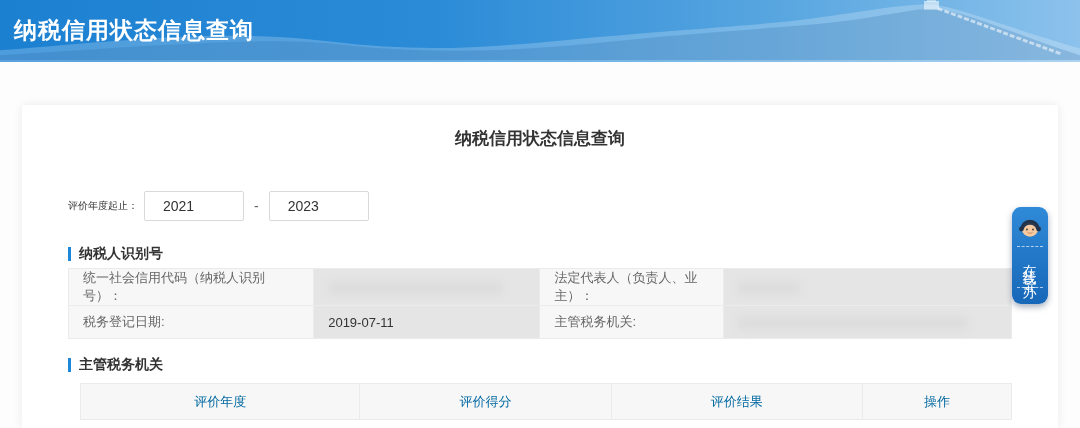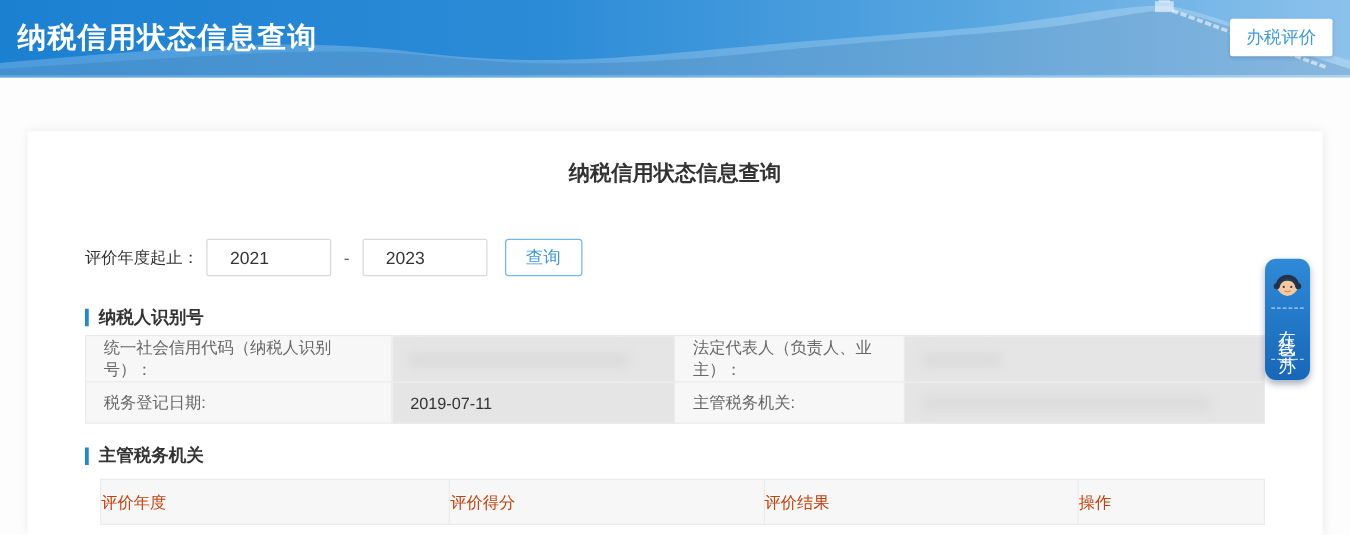--- a/index.html
+++ b/index.html
@@ -17,21 +17,21 @@
     background:#ffffff; border:none; border-radius:2px; color:#3e9adb; font-size:14px;
     cursor:pointer; box-shadow:0 1px 3px rgba(0,40,90,0.18); }
 
   
   .panel { position:absolute; left:22px; top:105px; width:1036px; height:323px;
     background:#ffffff; box-shadow:0 0 9px rgba(0,0,0,0.08); padding:0 46px; }
   .page-title { text-align:center; padding-top:22px; font-size:17px; font-weight:600; color:#333; }
 
   
   .query-row { display:flex; align-items:center; margin-top:41px; }
-  .query-row .lbl { font-size:13px; color:#333; margin-right:6px; }
+  .query-row .lbl { font-size:10px; color:#333; margin-right:6px; }
   .year-input { width:100px; height:30px; border:1px solid #d9d9d9; border-radius:2px;
     padding:0 18px; font-size:14px; color:#333; outline:none;
     font-family:"Liberation Sans","DejaVu Sans",sans-serif; }
   .dash { margin:0 10px; color:#666; font-size:14px; }
   .query-btn { margin-left:14px; width:62px; height:30px; background:#ffffff;
     border:1px solid #74b7ea; border-radius:3px; color:#3f9ad8; font-size:14px; cursor:pointer; }
 
   
   .section-head { display:flex; align-items:center; }
   .section-head.first { margin-top:24px; }
@@ -45,21 +45,21 @@
   table.info td.k { background:#f7f7f7; color:#666; }
   table.info td.v { background:#e5e5e5; color:#333; }
   .blurval { display:inline-block; height:12px; background:#dcdcdc; border-radius:2px;
     filter:blur(4px); vertical-align:middle; }
   .bw-code { width:175px; } .bw-rep { width:62px; } .bw-org { width:230px; }
 
   
   table.results { width:calc(100% - 12px); margin-left:12px; border-collapse:collapse;
     margin-top:9px; table-layout:fixed; }
   table.results th { background:#f7f7f7; border:1px solid #ebebeb; height:36px;
-    font-size:13px; font-weight:normal; color:#c2410c; text-align:left; }
+    font-size:13px; font-weight:normal; color:#0369a1; text-align:center; }
 
   
   .float-guide { position:absolute; left:1012px; top:207px; width:36px;
     background:linear-gradient(180deg,#2f8ad8 0%,#1a6ec2 55%,#15straight62b0 100%);
     background:linear-gradient(180deg,#2f8ad8,#1767b8); border-radius:9px;
     box-shadow:0 3px 6px rgba(0,30,70,0.35); display:flex; flex-direction:column;
     align-items:center; padding:7px 0 10px; cursor:pointer; }
   .float-guide .divider { width:26px; border-top:1px dashed rgba(255,255,255,0.65); margin:6px 0; }
   .guide-text { writing-mode:vertical-lr; text-orientation:upright; color:#ffffff;
     font-size:14px; letter-spacing:7px; line-height:20px; }
@@ -69,33 +69,31 @@
 
 <div class="banner">
   <svg class="scene" viewBox="0 0 1080 62" preserveAspectRatio="none">
     <path d="M0,62 L0,52 C140,40 230,30 330,43 C420,54 480,50 570,41 C650,33 730,28 790,22 C850,15 905,3 933,5 C958,7 1005,28 1080,50 L1080,62 Z" fill="rgba(255,255,255,0.22)"></path>
     <path d="M0,62 L0,57 C170,46 270,37 350,47 C440,57 530,52 620,42 C705,33 765,30 825,24 C880,18 915,8 934,9 C968,12 1020,38 1080,57 L1080,62 Z" fill="rgba(30,100,165,0.22)"></path>
     <rect x="924" y="1" width="15" height="9" fill="rgba(255,255,255,0.55)"></rect>
     <rect x="927" y="-2" width="9" height="4" fill="rgba(255,255,255,0.45)"></rect>
     <path d="M938,9 C958,16 998,32 1062,56" stroke="rgba(255,255,255,0.55)" stroke-width="3" fill="none" stroke-dasharray="5,2"></path>
   </svg>
   <div class="banner-title">纳税信用状态信息查询</div>
-  <button class="banner-btn">办税评价</button>
 </div>
 
 <div class="panel">
 
   <div class="page-title">纳税信用状态信息查询</div>
 
   <div class="query-row">
     <span class="lbl">评价年度起止：</span>
     <input class="year-input" type="text" value="2021" style="">
     <span class="dash">-</span>
     <input class="year-input" type="text" value="2023" style="">
-    <button class="query-btn">查询</button>
   </div>
 
   <div class="section-head first">
     <span class="section-bar"></span>
     <span class="section-title">纳税人识别号</span>
   </div>
 
   <table class="info">
     <colgroup>
         <col style="width:26%">

